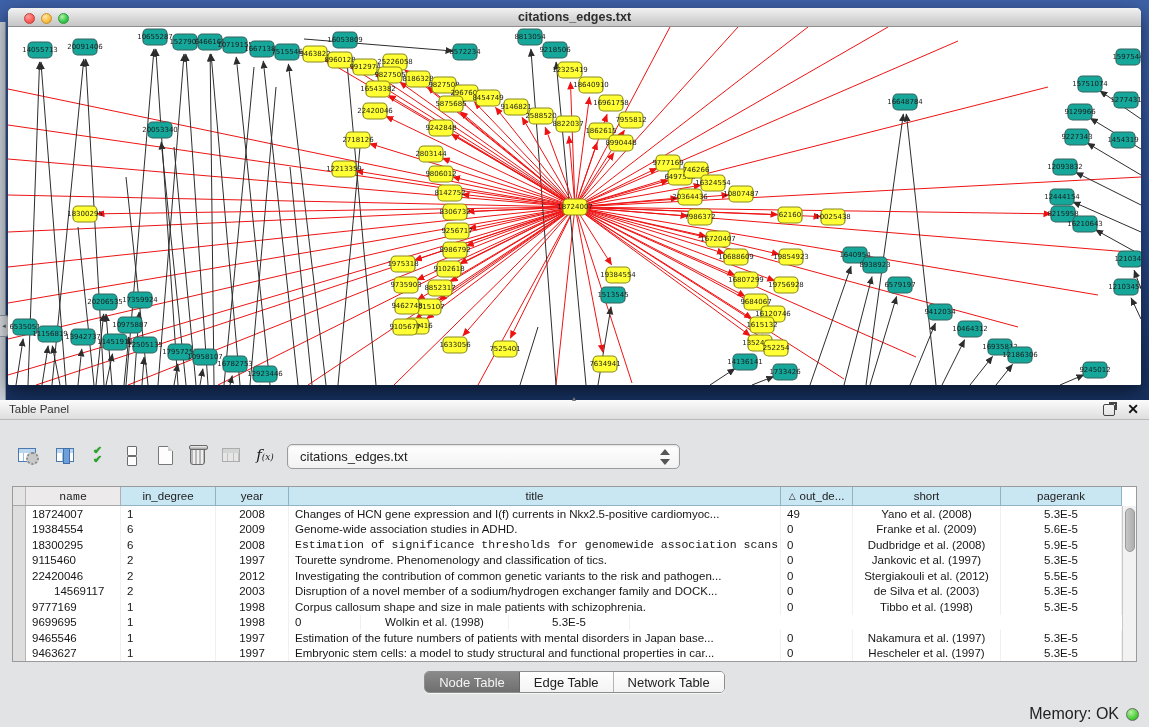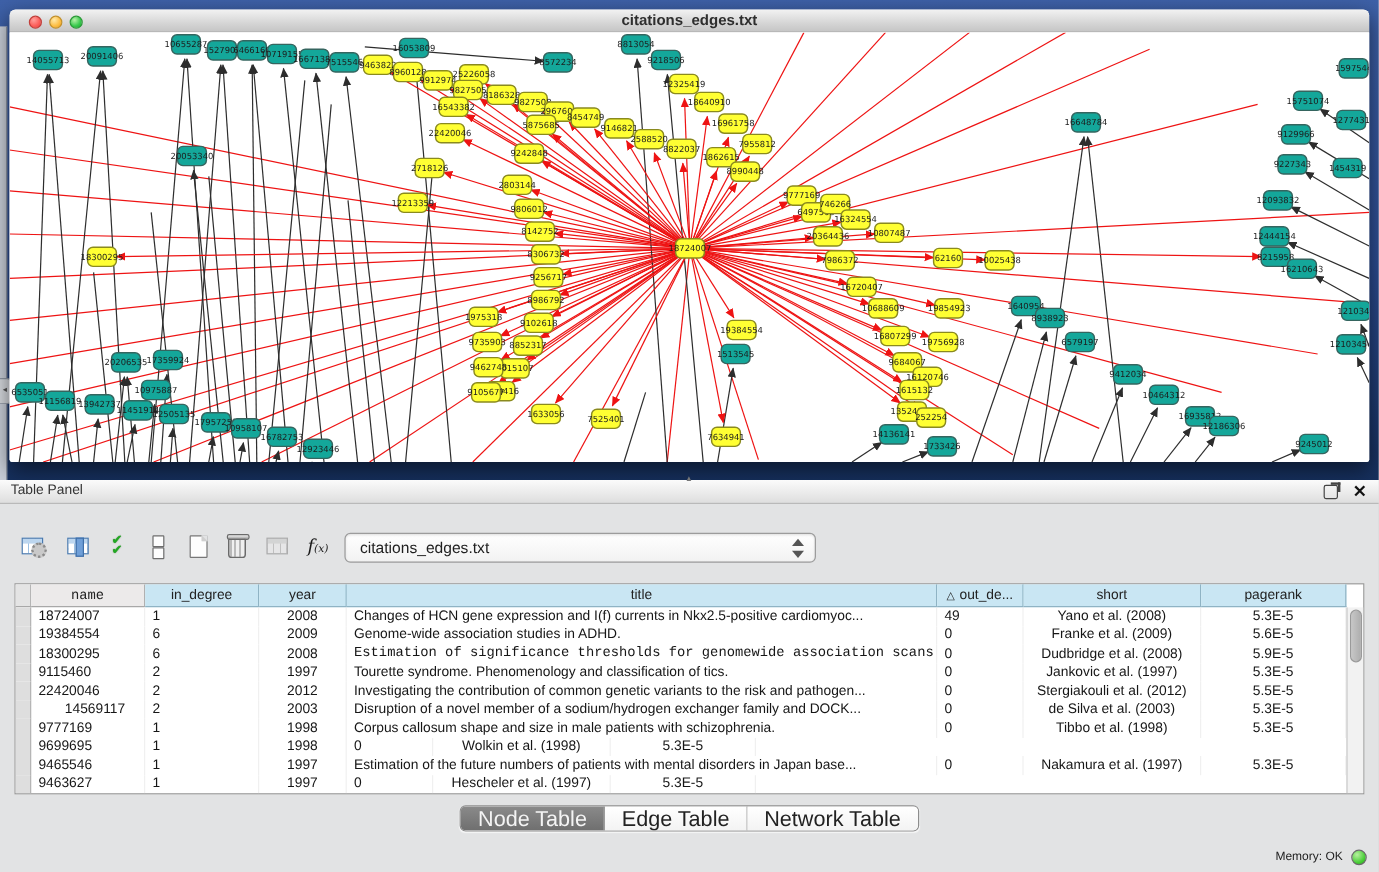--- a/index.html
+++ b/index.html
@@ -92,27 +92,27 @@
   .tcell.rowstrip { background:#dedede; border-right:1px solid #b5b5b5;}
   .al { padding-left:6px; justify-content:flex-start;}
   .ac { justify-content:center;}
   
   #vscroll { width:15px; flex:none; background:#f2f2f2; border-left:1px solid #c9c9c9; position:relative;}
   #vscroll .thumb { position:absolute; left:2px; top:2px; width:10px; height:44px; background:linear-gradient(90deg,#c7c7c7,#aeaeae); border:1px solid #9a9a9a; border-radius:6px;}
 
   
   #tab-bar { position:absolute; left:0; right:0; top:271px; height:24px; display:flex; justify-content:center;}
   #tab-seg { display:flex; border:1px solid #8d8d8d; border-radius:5px; overflow:hidden; height:22px; box-shadow:0 1px 1px rgba(255,255,255,.7), inset 0 1px 1px rgba(0,0,0,.08); background:#fcfcfc;}
-  .tab { padding:0 14px; font-size:18px; line-height:21px; color:#222; border-right:1px solid #b5b5b5; background:linear-gradient(#ffffff,#f3f3f3);}
+  .tab { padding:0 14px; font-size:13px; line-height:21px; color:#222; border-right:1px solid #b5b5b5; background:linear-gradient(#ffffff,#f3f3f3);}
   .tab.active { background:linear-gradient(#8a8a8a,#6f6f6f); color:#f4f4f4; border-right:1px solid #666;}
   .tab:last-child { border-right:none; }
 
   
   #footer { position:absolute; right:10px; bottom:5px; height:16px; display:flex; align-items:center; gap:7px;}
-  #footer .mem { font-size:10px; color:#222;}
+  #footer .mem { font-size:16px; color:#222;}
   #footer .dot { width:13px; height:13px; border-radius:50%; background:radial-gradient(circle at 35% 30%,#b8f0a0,#44cc33 65%,#2f9e24); border:1px solid #6a6a6a;}
 </style>
 </head>
 <body>
 
 <div id="stage">
 
   <div id="desktop">
     <div id="left-rail"></div>
     <div id="left-notch">◂</div>
@@ -903,20 +903,21 @@
               <div class="tcell al" style="width: 492px; flex: 0 0 auto;">Estimation of the future numbers of patients with mental disorders in Japan base...</div>
               <div class="tcell al" style="width: 72px; flex: 0 0 auto;">0</div>
               <div class="tcell ac" style="width: 148px; flex: 0 0 auto;">Nakamura et al. (1997)</div>
               <div class="tcell ac" style="width: 121px; flex: 0 0 auto;">5.3E-5</div>
             </div>
             <div class="trow">
               <div class="tcell rowstrip" style="width: 13px; flex: 0 0 auto;"></div>
               <div class="tcell al" style="width: 95px; flex: 0 0 auto;">9463627</div>
               <div class="tcell al" style="width: 95px; flex: 0 0 auto;">1</div>
               <div class="tcell ac" style="width: 73px; flex: 0 0 auto;">1997</div>
+              <div class="tcell al" style="width: 492px; flex: 0 0 auto;">Embryonic stem cells: a model to study structural and functional properties in car...</div>
               <div class="tcell al" style="width: 72px; flex: 0 0 auto;">0</div>
               <div class="tcell ac" style="width: 148px; flex: 0 0 auto;">Hescheler et al. (1997)</div>
               <div class="tcell ac" style="width: 121px; flex: 0 0 auto;">5.3E-5</div>
             </div>
           </div>
         <div id="vscroll">
           <div class="thumb"></div>
         </div>
       </div>
     </div>

